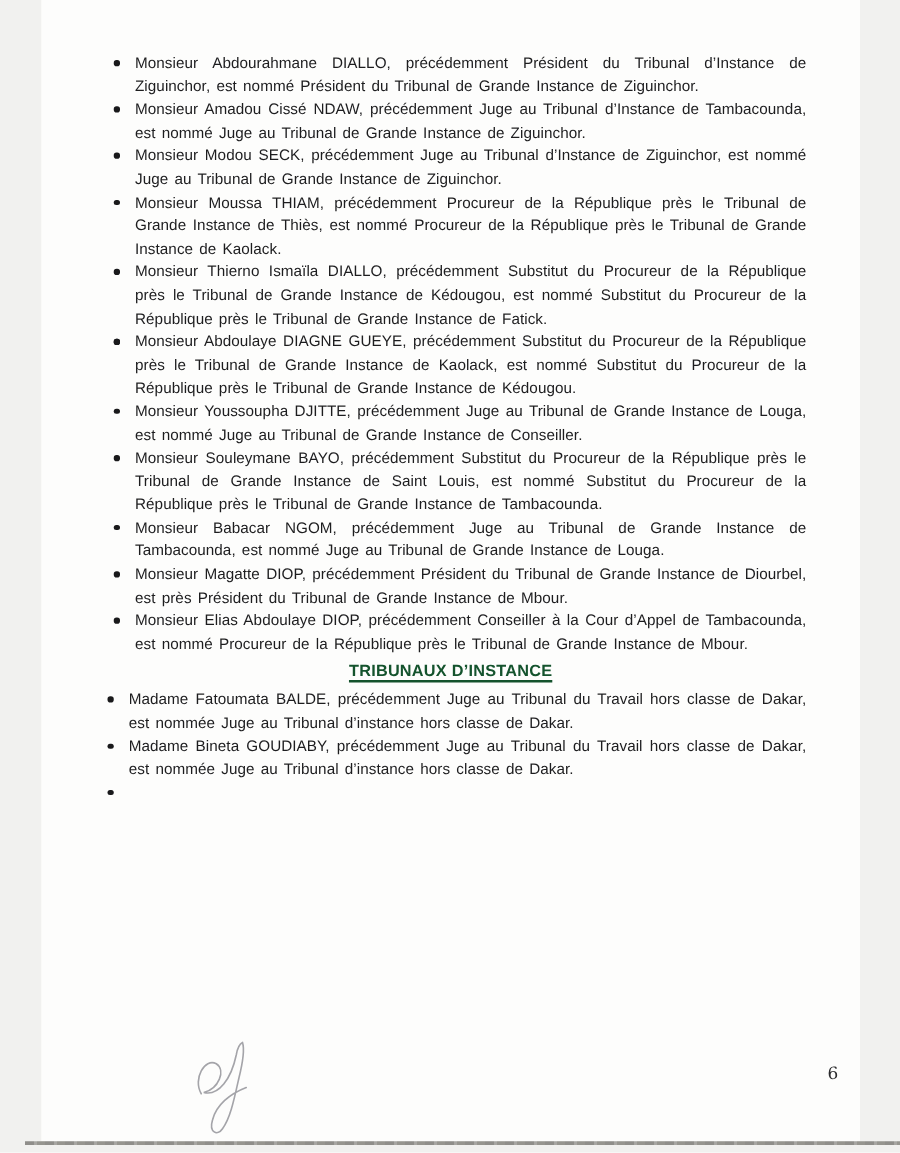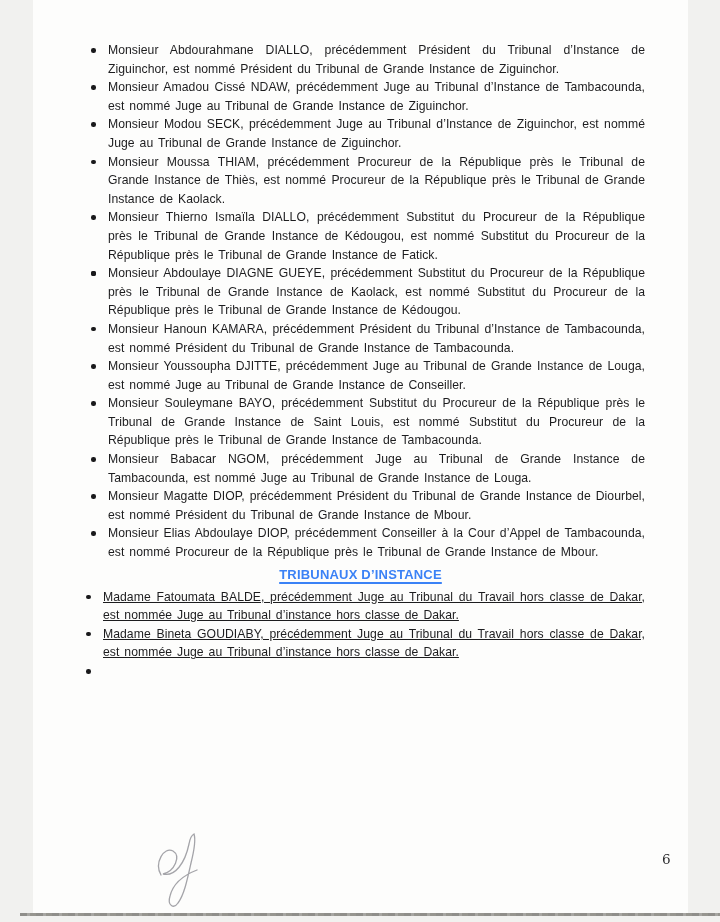--- a/index.html
+++ b/index.html
@@ -24,37 +24,37 @@
     line-height: 18.6px;
     word-spacing: 1.5px;
     letter-spacing: 0.05px;
     text-align: justify;
   }
   .appt-list li {
     position: relative;
     text-align: justify;
   }
   .list-tgi { padding: 41px 43px 0 75px; }
-  .list-ti  { padding: 4px 43px 0 70px; text-decoration: underline; }
+  .list-ti  { padding: 4px 43px 0 70px; }
   .bullet {
     position: absolute;
     left: -17px; top: 7px;
     width: 4.5px; height: 4.5px;
     border-radius: 50%;
     background: #19191b;
     display: inline-block;
   }
   .section-header {
     margin: 3px 0 0 0;
     text-align: center;
     font-size: 13px;
     font-weight: bold;
     line-height: 19px;
     letter-spacing: 0.2px;
-    color: #3b82f6;
+    color: #14532d;
   }
   .section-header span {
     text-decoration: underline;
     text-decoration-thickness: 1.6px;
     text-underline-offset: 2.5px;
   }
   .signature {
     position: absolute;
     left: 116px; top: 833px;
     width: 78px; height: 76px;
@@ -88,25 +88,24 @@
   <div class="page">
 
     <ul class="appt-list list-tgi">
         <li><span class="bullet"></span><span>Monsieur Abdourahmane DIALLO, précédemment Président du Tribunal d’Instance de Ziguinchor, est nommé Président du Tribunal de Grande Instance de Ziguinchor.</span></li>
         <li><span class="bullet"></span><span>Monsieur Amadou Cissé NDAW, précédemment Juge au Tribunal d’Instance de Tambacounda, est nommé Juge au Tribunal de Grande Instance de Ziguinchor.</span></li>
         <li><span class="bullet"></span><span>Monsieur Modou SECK, précédemment Juge au Tribunal d’Instance de Ziguinchor, est nommé Juge au Tribunal de Grande Instance de Ziguinchor.</span></li>
         <li><span class="bullet"></span><span>Monsieur Moussa THIAM, précédemment Procureur de la République près le Tribunal de Grande Instance de Thiès, est nommé Procureur de la République près le Tribunal de Grande Instance de Kaolack.</span></li>
         <li><span class="bullet"></span><span>Monsieur Thierno Ismaïla DIALLO, précédemment Substitut du Procureur de la République près le Tribunal de Grande Instance de Kédougou, est nommé Substitut du Procureur de la République près le Tribunal de Grande Instance de Fatick.</span></li>
         <li><span class="bullet"></span></li>
         <li><span class="bullet"></span><span>Monsieur Abdoulaye DIAGNE GUEYE, précédemment Substitut du Procureur de la République près le Tribunal de Grande Instance de Kaolack, est nommé Substitut du Procureur de la République près le Tribunal de Grande Instance de Kédougou.</span></li>
-        <li><span class="bullet"></span><span>Monsieur Hanoun KAMARA, précédemment Président du Tribunal d’Instance de Tambacounda, est nommé Président du Tribunal de Grande Instance de Tambacounda.</span></li>
         <li><span class="bullet"></span><span>Monsieur Youssoupha DJITTE, précédemment Juge au Tribunal de Grande Instance de Louga, est nommé Juge au Tribunal de Grande Instance de Conseiller.</span></li>
         <li><span class="bullet"></span><span>Monsieur Souleymane BAYO, précédemment Substitut du Procureur de la République près le Tribunal de Grande Instance de Saint Louis, est nommé Substitut du Procureur de la République près le Tribunal de Grande Instance de Tambacounda.</span></li>
         <li><span class="bullet"></span><span>Monsieur Babacar NGOM, précédemment Juge au Tribunal de Grande Instance de Tambacounda, est nommé Juge au Tribunal de Grande Instance de Louga.</span></li>
-        <li><span class="bullet"></span><span>Monsieur Magatte DIOP, précédemment Président du Tribunal de Grande Instance de Diourbel, est nommé Président du Tribunal de Grande Instance de Mbour.</span></li>
+        <li><span class="bullet"></span><span>Monsieur Magatte DIOP, précédemment Président du Tribunal de Grande Instance de Diourbel, est près Président du Tribunal de Grande Instance de Mbour.</span></li>
         <li><span class="bullet"></span><span>Monsieur Elias Abdoulaye DIOP, précédemment Conseiller à la Cour d’Appel de Tambacounda, est nommé Procureur de la République près le Tribunal de Grande Instance de Mbour.</span></li>
       </ul>
 
     <div class="section-header">
       <span>TRIBUNAUX D’INSTANCE</span>
     </div>
 
     <ul class="appt-list list-ti">
         <li><span class="bullet"></span><span>Madame Fatoumata BALDE, précédemment Juge au Tribunal du Travail hors classe de Dakar, est nommée Juge au Tribunal d’instance hors classe de Dakar.</span></li>
         <li><span class="bullet"></span><span>Madame Bineta GOUDIABY, précédemment Juge au Tribunal du Travail hors classe de Dakar, est nommée Juge au Tribunal d’instance hors classe de Dakar.</span></li>

